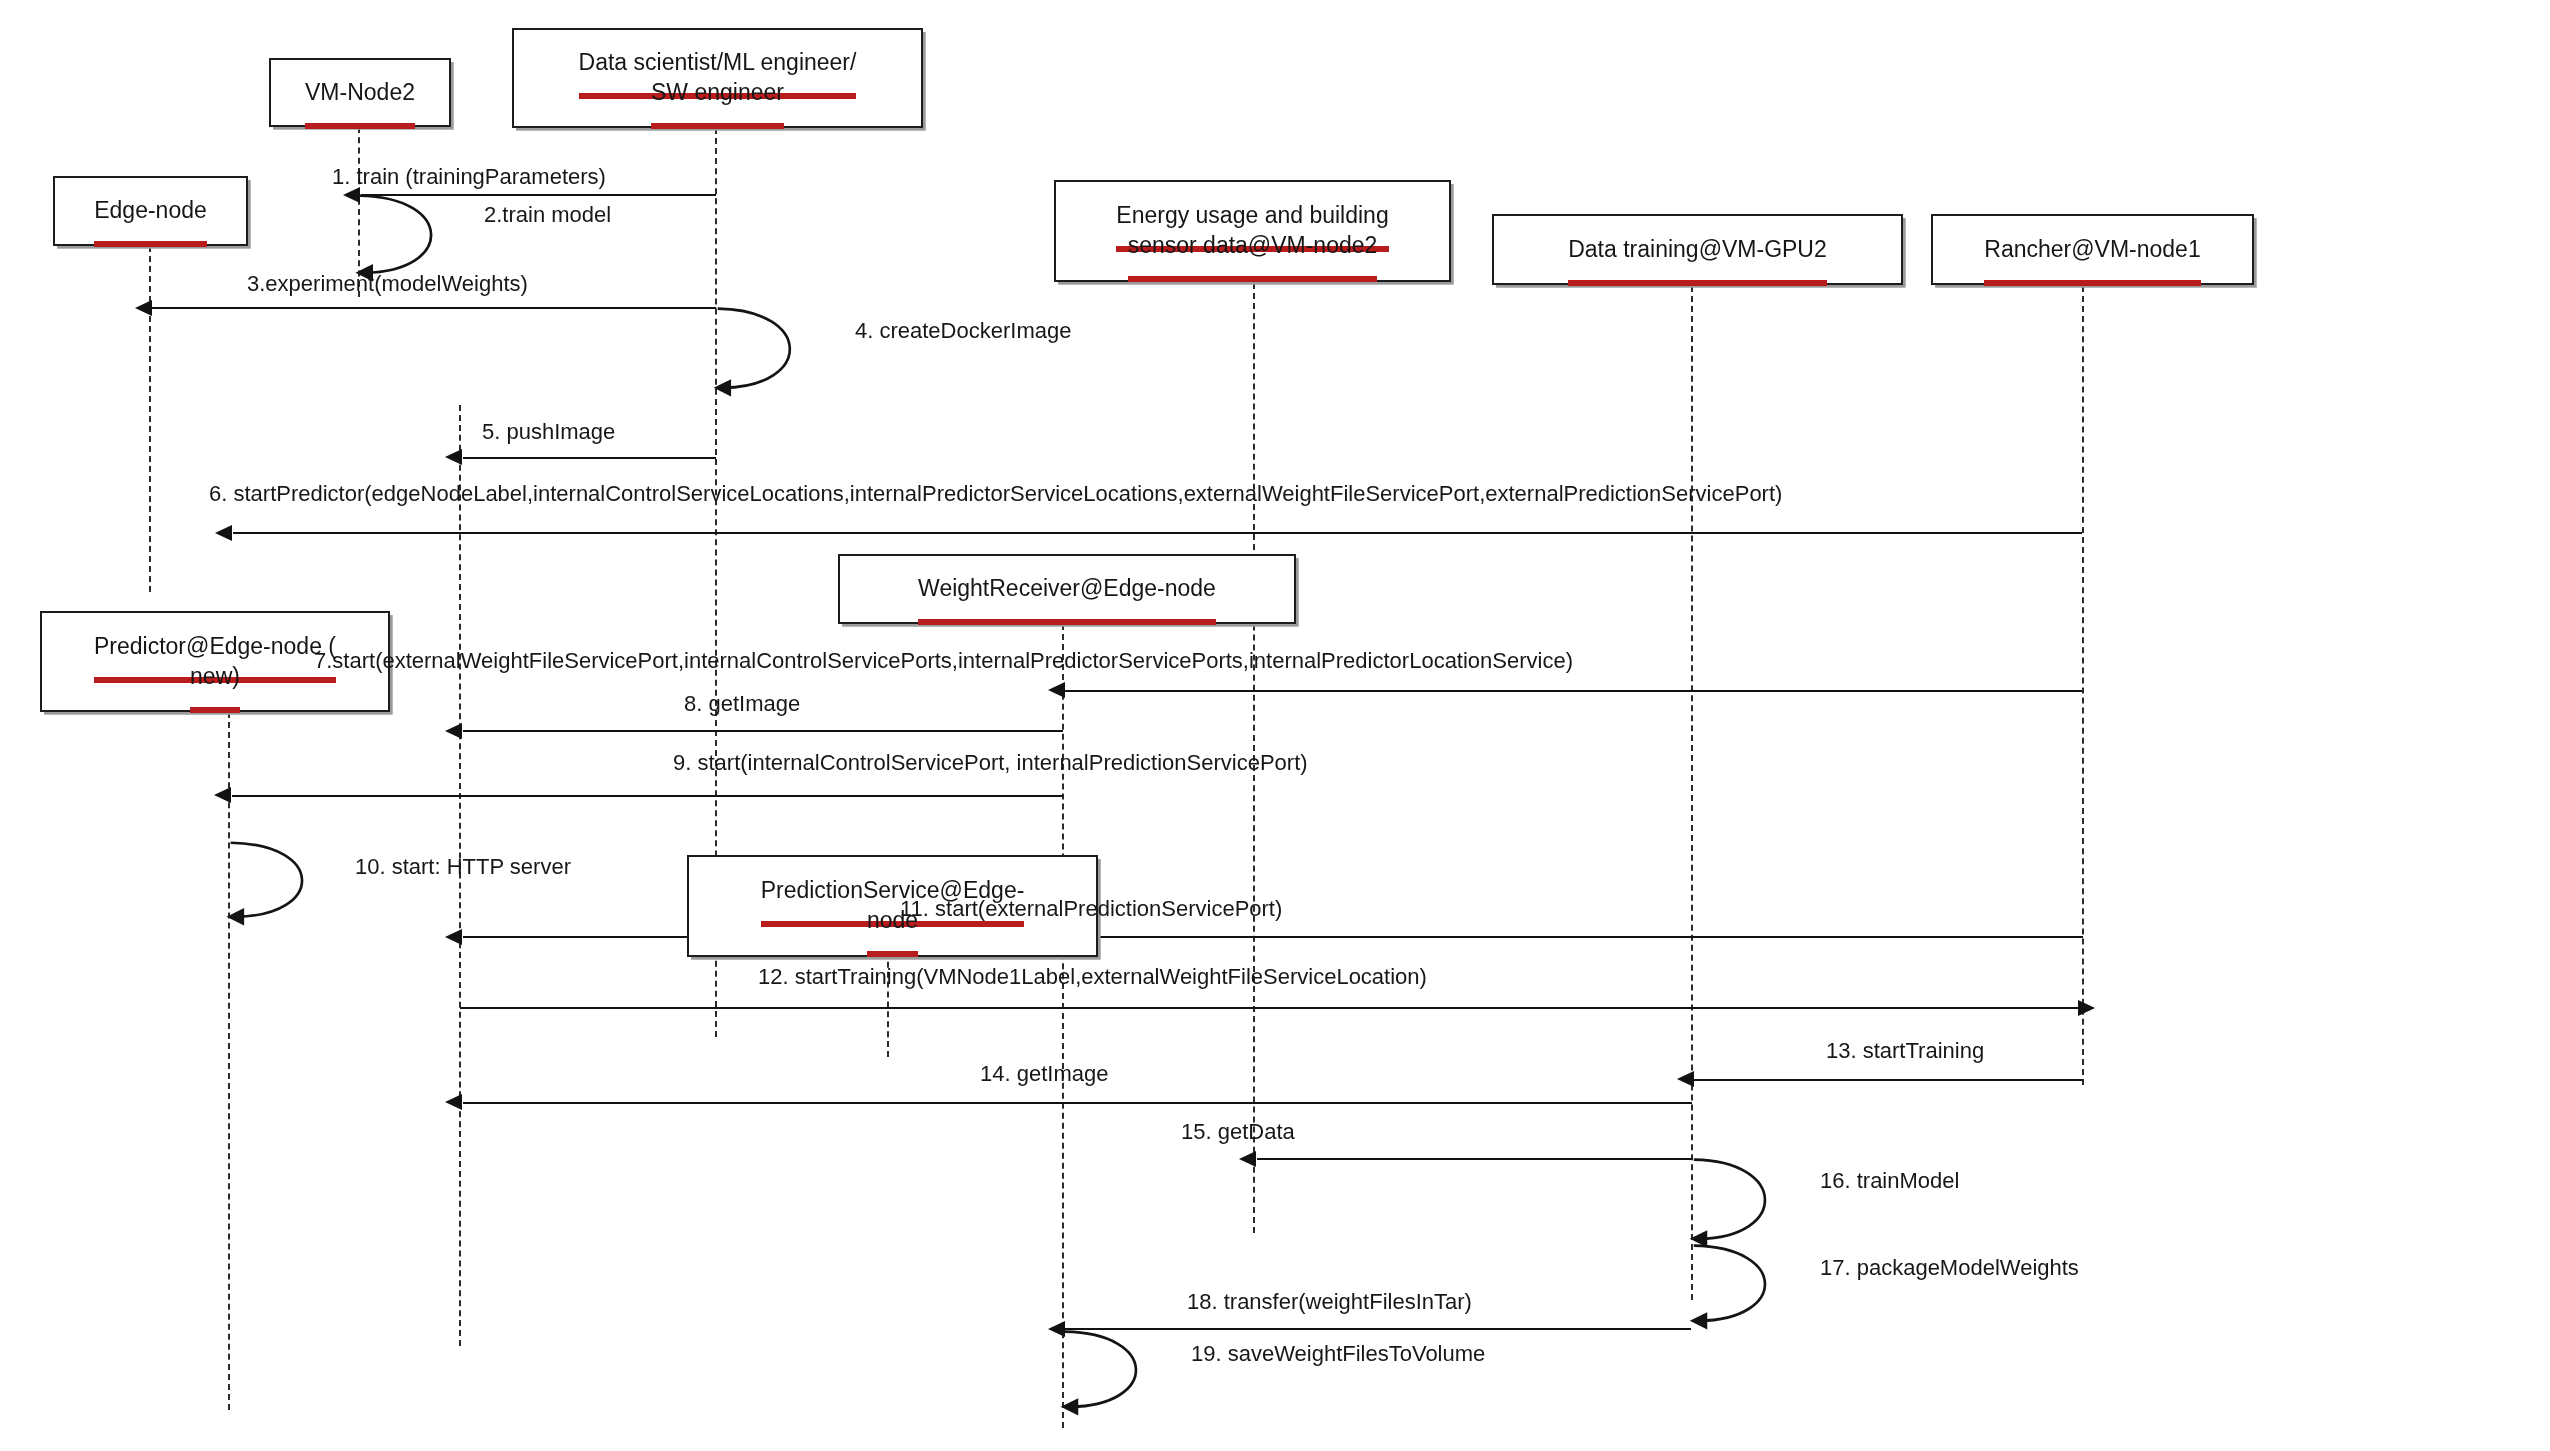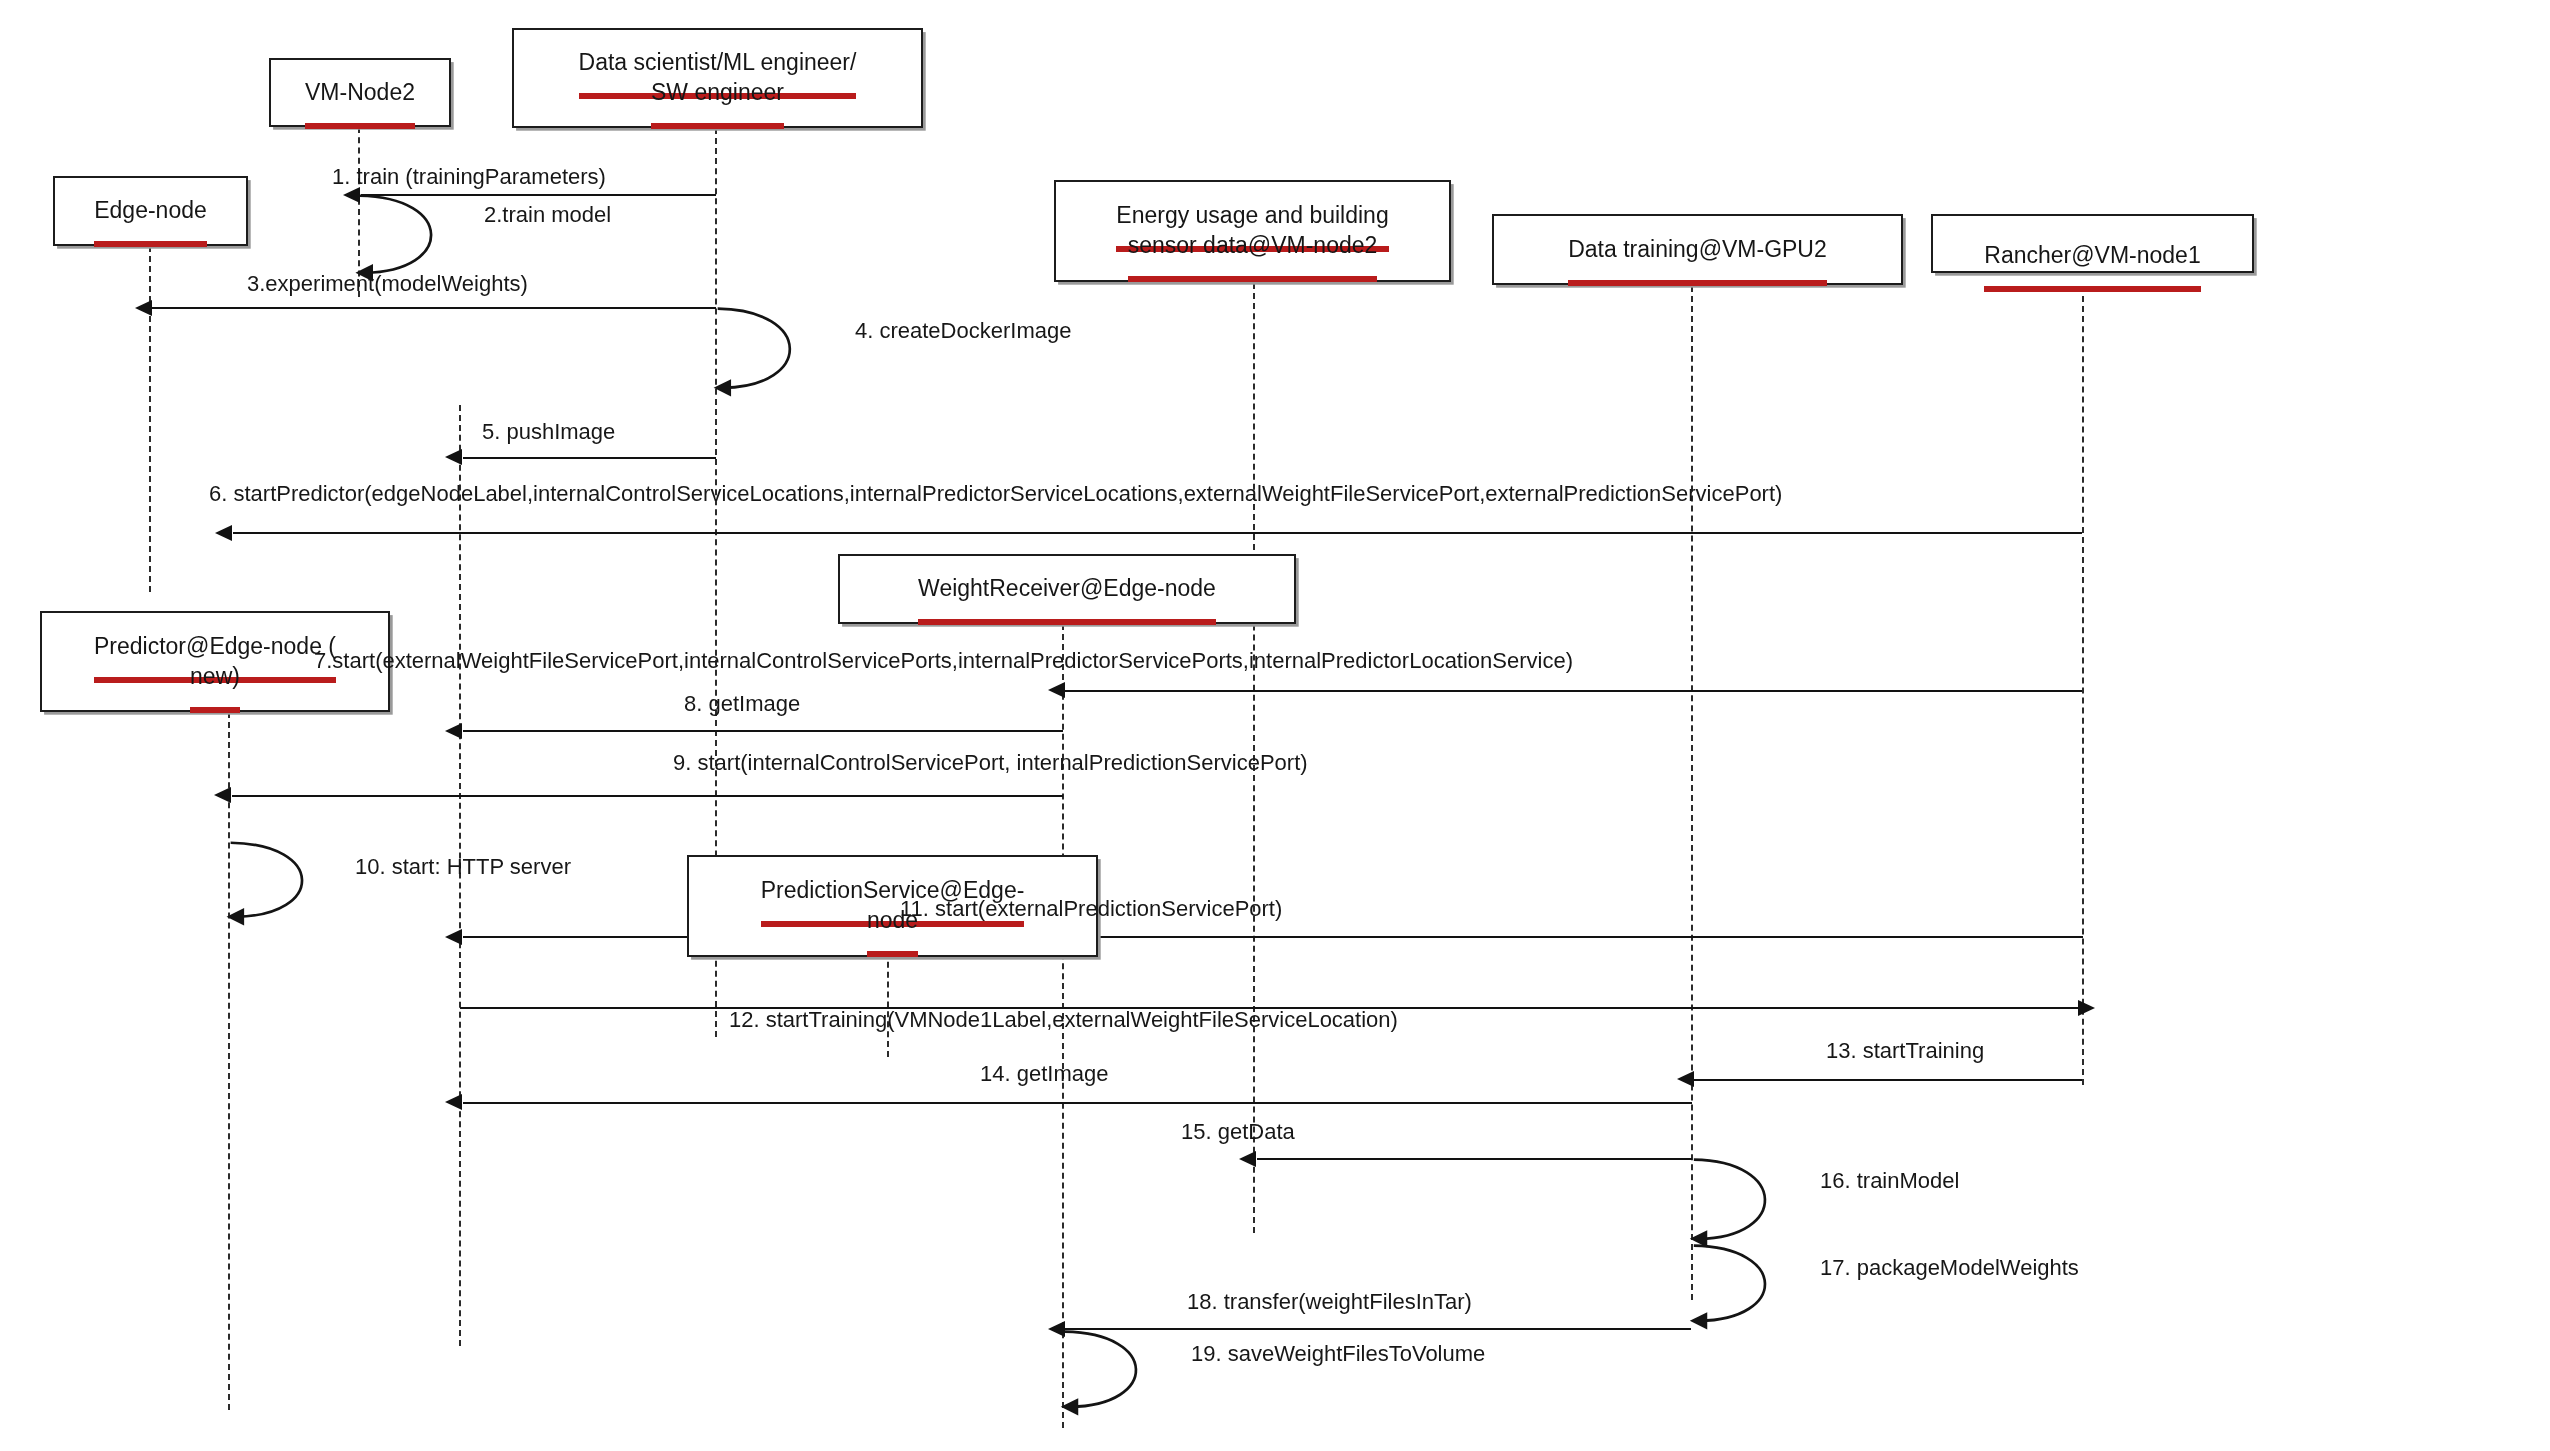--- a/index.html
+++ b/index.html
@@ -116,21 +116,21 @@
     </div>
     <div class="node" style="left: 687px; top: 830px; width: 411px; height: 102px; margin-top: 25px;">
       <div class="lbl"><span class="ul">PredictionService@Edge-</span><br><span class="ul">node</span></div>
     </div>
     <div class="node" style="left: 1054px; top: 180px; width: 397px; height: 102px;">
       <div class="lbl"><span class="ul">Energy usage and building</span><br><span class="ul">sensor data@VM-node2</span></div>
     </div>
     <div class="node" style="left: 1492px; top: 214px; width: 411px; height: 71px;">
       <div class="lbl"><span class="ul">Data training@VM-GPU2</span></div>
     </div>
-    <div class="node" style="left: 1931px; top: 214px; width: 323px; height: 59px; align-items: flex-end;">
+    <div class="node" style="left: 1931px; top: 214px; width: 323px; height: 71px;">
       <div class="lbl"><span class="ul">Rancher@VM-node1</span></div>
     </div>
     <div class="msg" style="left: 361px; top: 194px; width: 355px;"></div>
     <div class="arrowL" style="left: 343px; top: 187px;"></div>
     <div class="mlabel" style="left: 332px; top: 164px;">1. train (trainingParameters)</div>
     <div class="selfloop" style="left: 350px; top: 189px;">
       <svg width="127" height="104" viewBox="0 0 188 154">
         <path d="M14 10 C 154 12, 154 122, 22 124" fill="none" stroke="#141414" stroke-width="4"></path>
         <polygon points="34,111 34,137 8,124" fill="#141414"></polygon>
       </svg>
@@ -166,21 +166,21 @@
         <path d="M14 10 C 154 12, 154 118, 22 120" fill="none" stroke="#141414" stroke-width="4"></path>
         <polygon points="34,107 34,133 8,120" fill="#141414"></polygon>
       </svg>
     </div>
     <div class="mlabel" style="left: 355px; top: 854px;">10. start: HTTP server</div>
     <div class="msg" style="left: 463px; top: 936px; width: 1620px;"></div>
     <div class="arrowL" style="left: 445px; top: 929px;"></div>
     <div class="mlabel" style="left: 900px; top: 896px;">11. start(externalPredictionServicePort)</div>
     <div class="msg" style="left: 460px; top: 1007px; width: 1620px;"></div>
     <div class="arrowR" style="left: 2078px; top: 1000px;"></div>
-    <div class="mlabel" style="left: 729px; top: 964px; margin-top: 43px;">12. startTraining(VMNode1Label,externalWeightFileServiceLocation)</div>
+    <div class="mlabel" style="left: 758px; top: 964px;">12. startTraining(VMNode1Label,externalWeightFileServiceLocation)</div>
     <div class="msg" style="left: 1694px; top: 1079px; width: 388px;"></div>
     <div class="arrowL" style="left: 1677px; top: 1071px;"></div>
     <div class="mlabel" style="left: 1826px; top: 1038px;">13. startTraining</div>
     <div class="msg" style="left: 463px; top: 1102px; width: 1229px;"></div>
     <div class="arrowL" style="left: 445px; top: 1094px;"></div>
     <div class="mlabel" style="left: 980px; top: 1061px;">14. getImage</div>
     <div class="msg" style="left: 1257px; top: 1158px; width: 435px;"></div>
     <div class="arrowL" style="left: 1239px; top: 1151px;"></div>
     <div class="mlabel" style="left: 1181px; top: 1119px;">15. getData</div>
     <div class="selfloop" style="left: 1684px; top: 1153px;">

